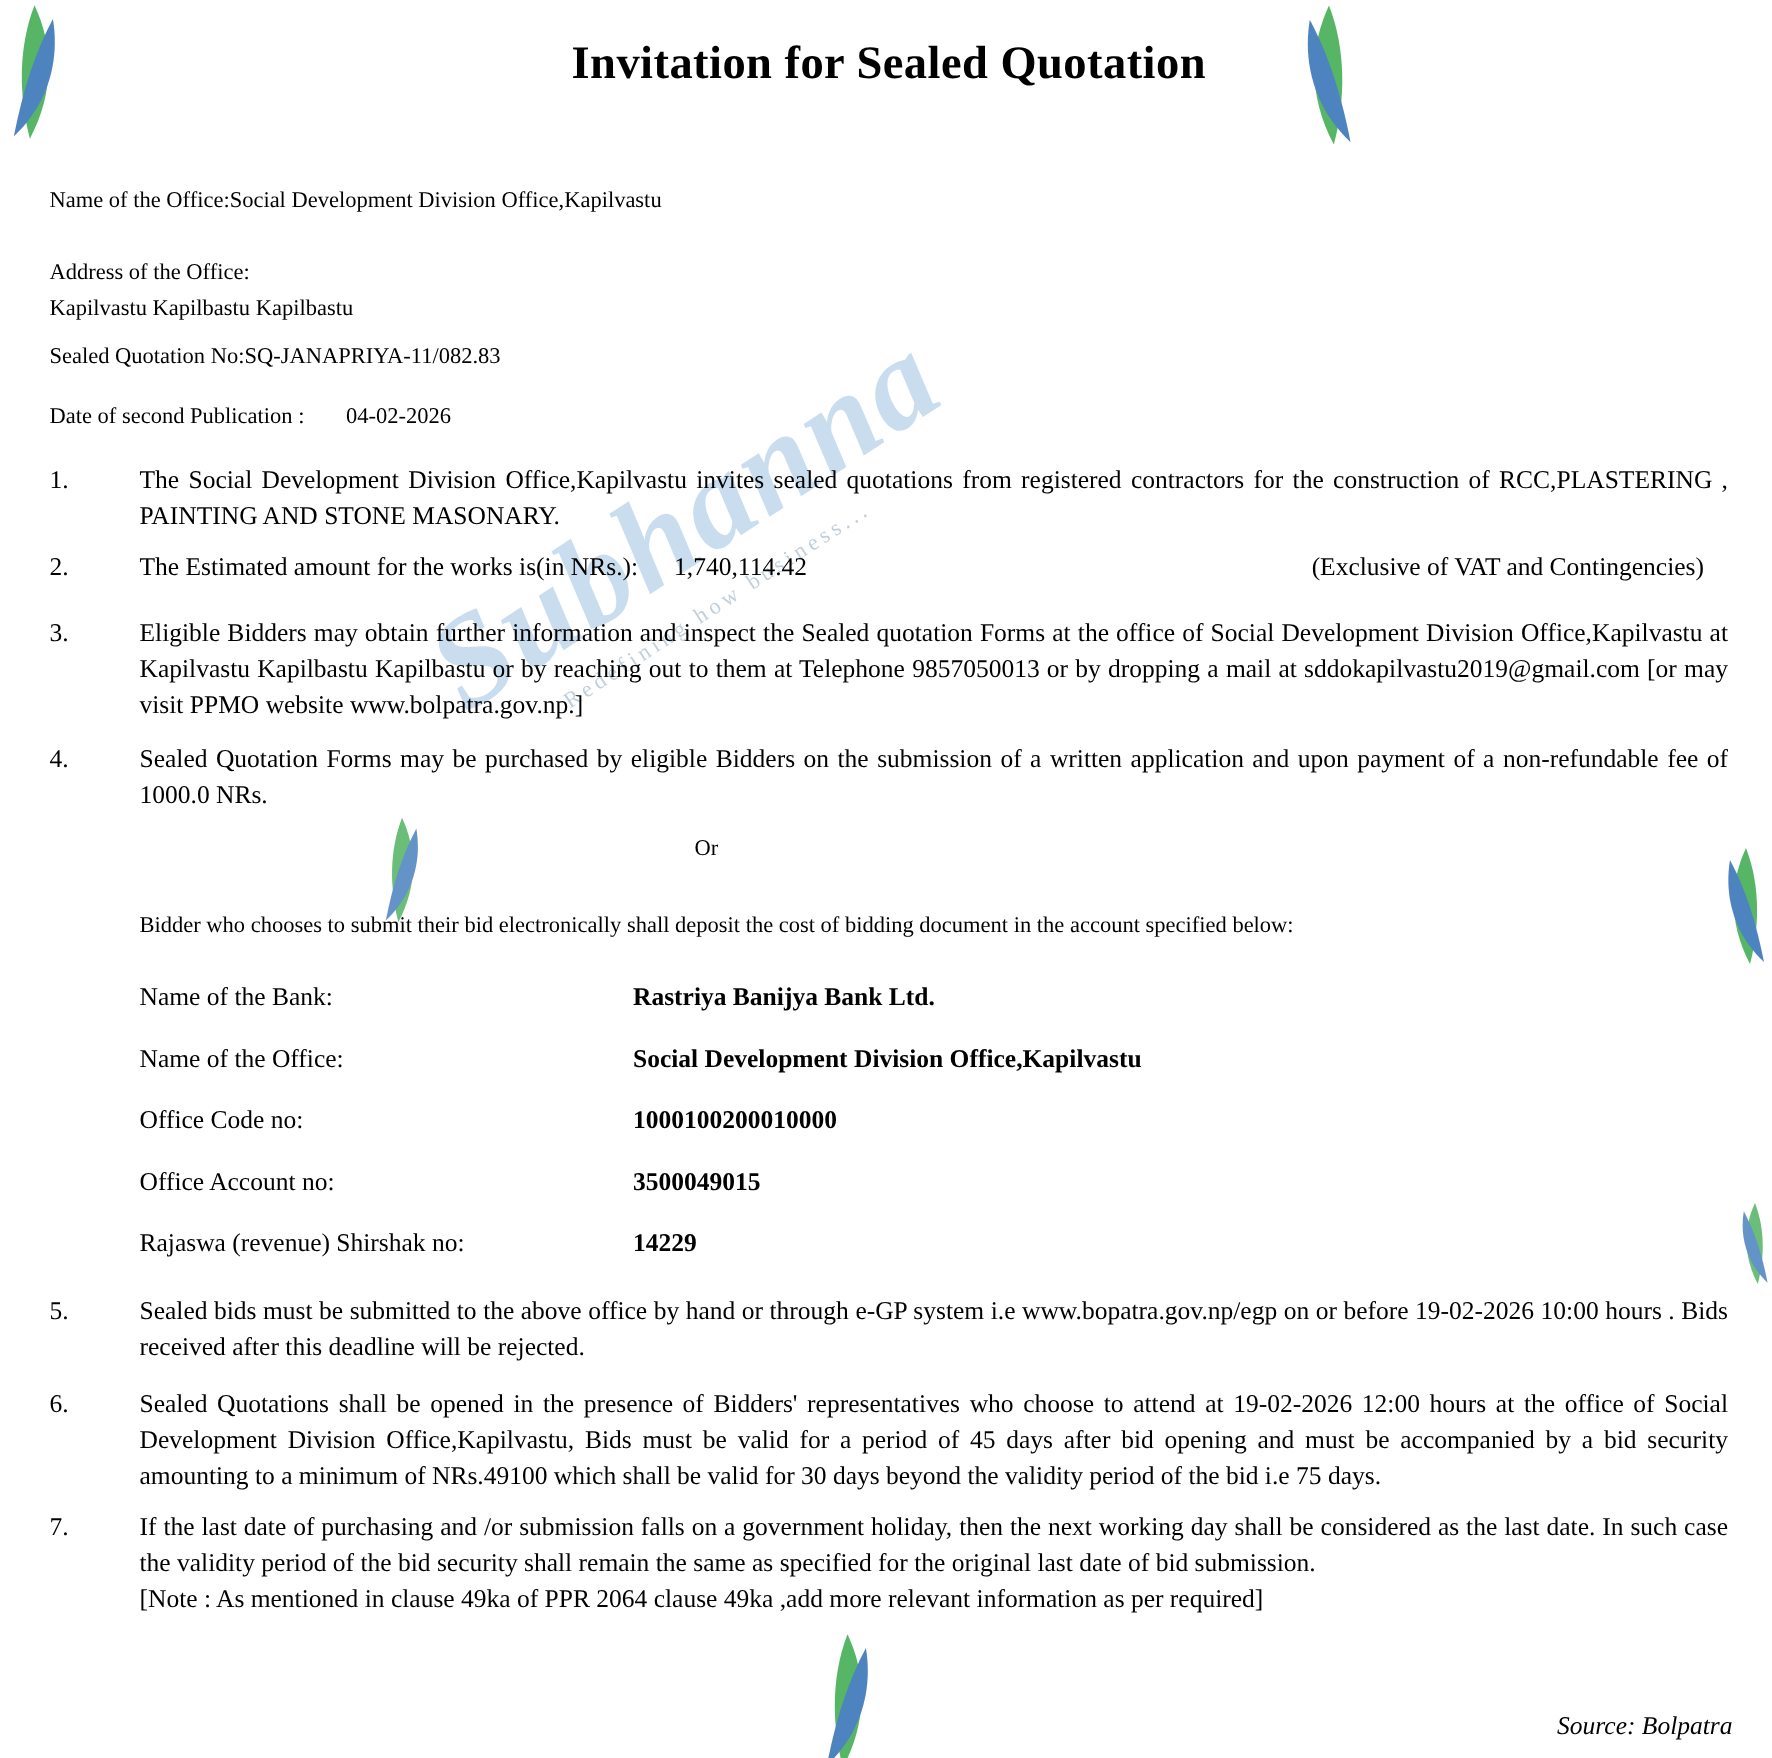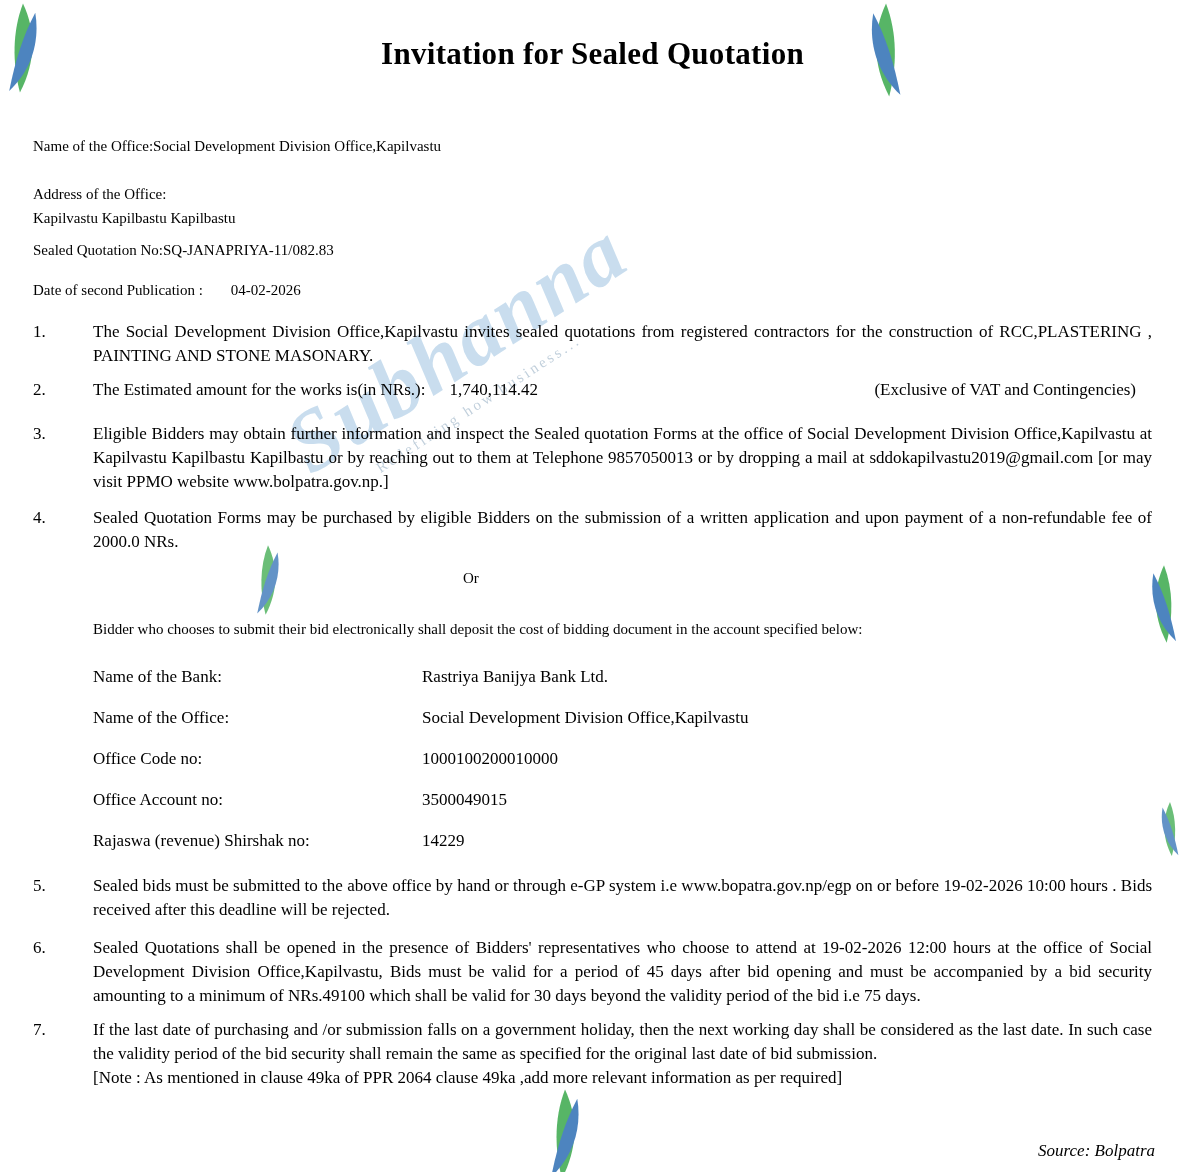--- a/index.html
+++ b/index.html
@@ -8,21 +8,21 @@
     position:relative;
     width:1181px; height:1172px;
     background:#fff;
     font-family:"Liberation Serif", serif;
     color:#000;
     overflow:hidden;
   }
   .content { position:relative; z-index:2; padding:0 29px 0 33px; }
   h1.doc-title {
     font-size:31px; font-weight:700; text-align:center;
-    padding-top:24px; letter-spacing:0.3px;margin-top:12px;
+    padding-top:24px; letter-spacing:0.3px;
   }
   .line { font-size:15px; line-height:24px; }
   .office-line   { margin-top:62px; }
   .address-label { margin-top:24px; }
   .address-value { margin-top:0; }
   .quotation-line{ margin-top:8px; }
   .pub-line      { margin-top:16px; }
   .pub-date      { margin-left:24px;text-align:center; }
 
   .item { display:flex; font-size:17px; line-height:24px; }
@@ -38,21 +38,21 @@
   .item-5 { margin-top:21px; }
   .item-6 { margin-top:14px; }
   .item-7 { margin-top:10px; }
 
   .or-line { margin-top:12px; margin-left:430px; }
   .ebid-intro { margin-top:27px; margin-left:60px; }
 
   .bank-table { margin-top:24px; margin-left:60px; }
   .bank-row { display:flex; font-size:17px; line-height:24px; margin-bottom:17px; }
   .bank-row .bank-label { flex:0 0 329px; }
-  .bank-row .bank-value { flex:1; }
+  .bank-row .bank-value { flex:1;font-weight:bold; }
 
   .source-credit {
     position:absolute; z-index:2;
     right:26px; top:1141px;
     font-size:17px; font-style:italic;
   }
 
   
   .watermark {
     position:absolute; z-index:1;
@@ -159,21 +159,21 @@
       </div>
     </div>
 
     <div class="item item-3">
       <span class="num">3.</span>
       <div class="txt">Eligible Bidders may obtain further information and inspect the Sealed quotation Forms at the office of Social Development Division Office,Kapilvastu at Kapilvastu  Kapilbastu Kapilbastu  or by reaching out to them at Telephone 9857050013 or by dropping a mail at sddokapilvastu2019@gmail.com [or may visit PPMO website www.bolpatra.gov.np.]</div>
     </div>
 
     <div class="item item-4">
       <span class="num">4.</span>
-      <div class="txt">Sealed Quotation Forms may be purchased by eligible Bidders on the submission of a written application and upon payment of a non-refundable fee of 2000.0 NRs.</div>
+      <div class="txt">Sealed Quotation Forms may be purchased by eligible Bidders on the submission of a written application and upon payment of a non-refundable fee of 1000.0 NRs.</div>
     </div>
 
     <div class="line or-line">Or</div>
 
     <div class="line ebid-intro">Bidder who chooses to submit their bid electronically shall deposit the cost of bidding document in the account specified below:</div>
 
     <div class="bank-table">
       <div class="bank-row">
         <span class="bank-label">Name of the Bank:</span>
         <span class="bank-value">Rastriya Banijya Bank Ltd.</span>

